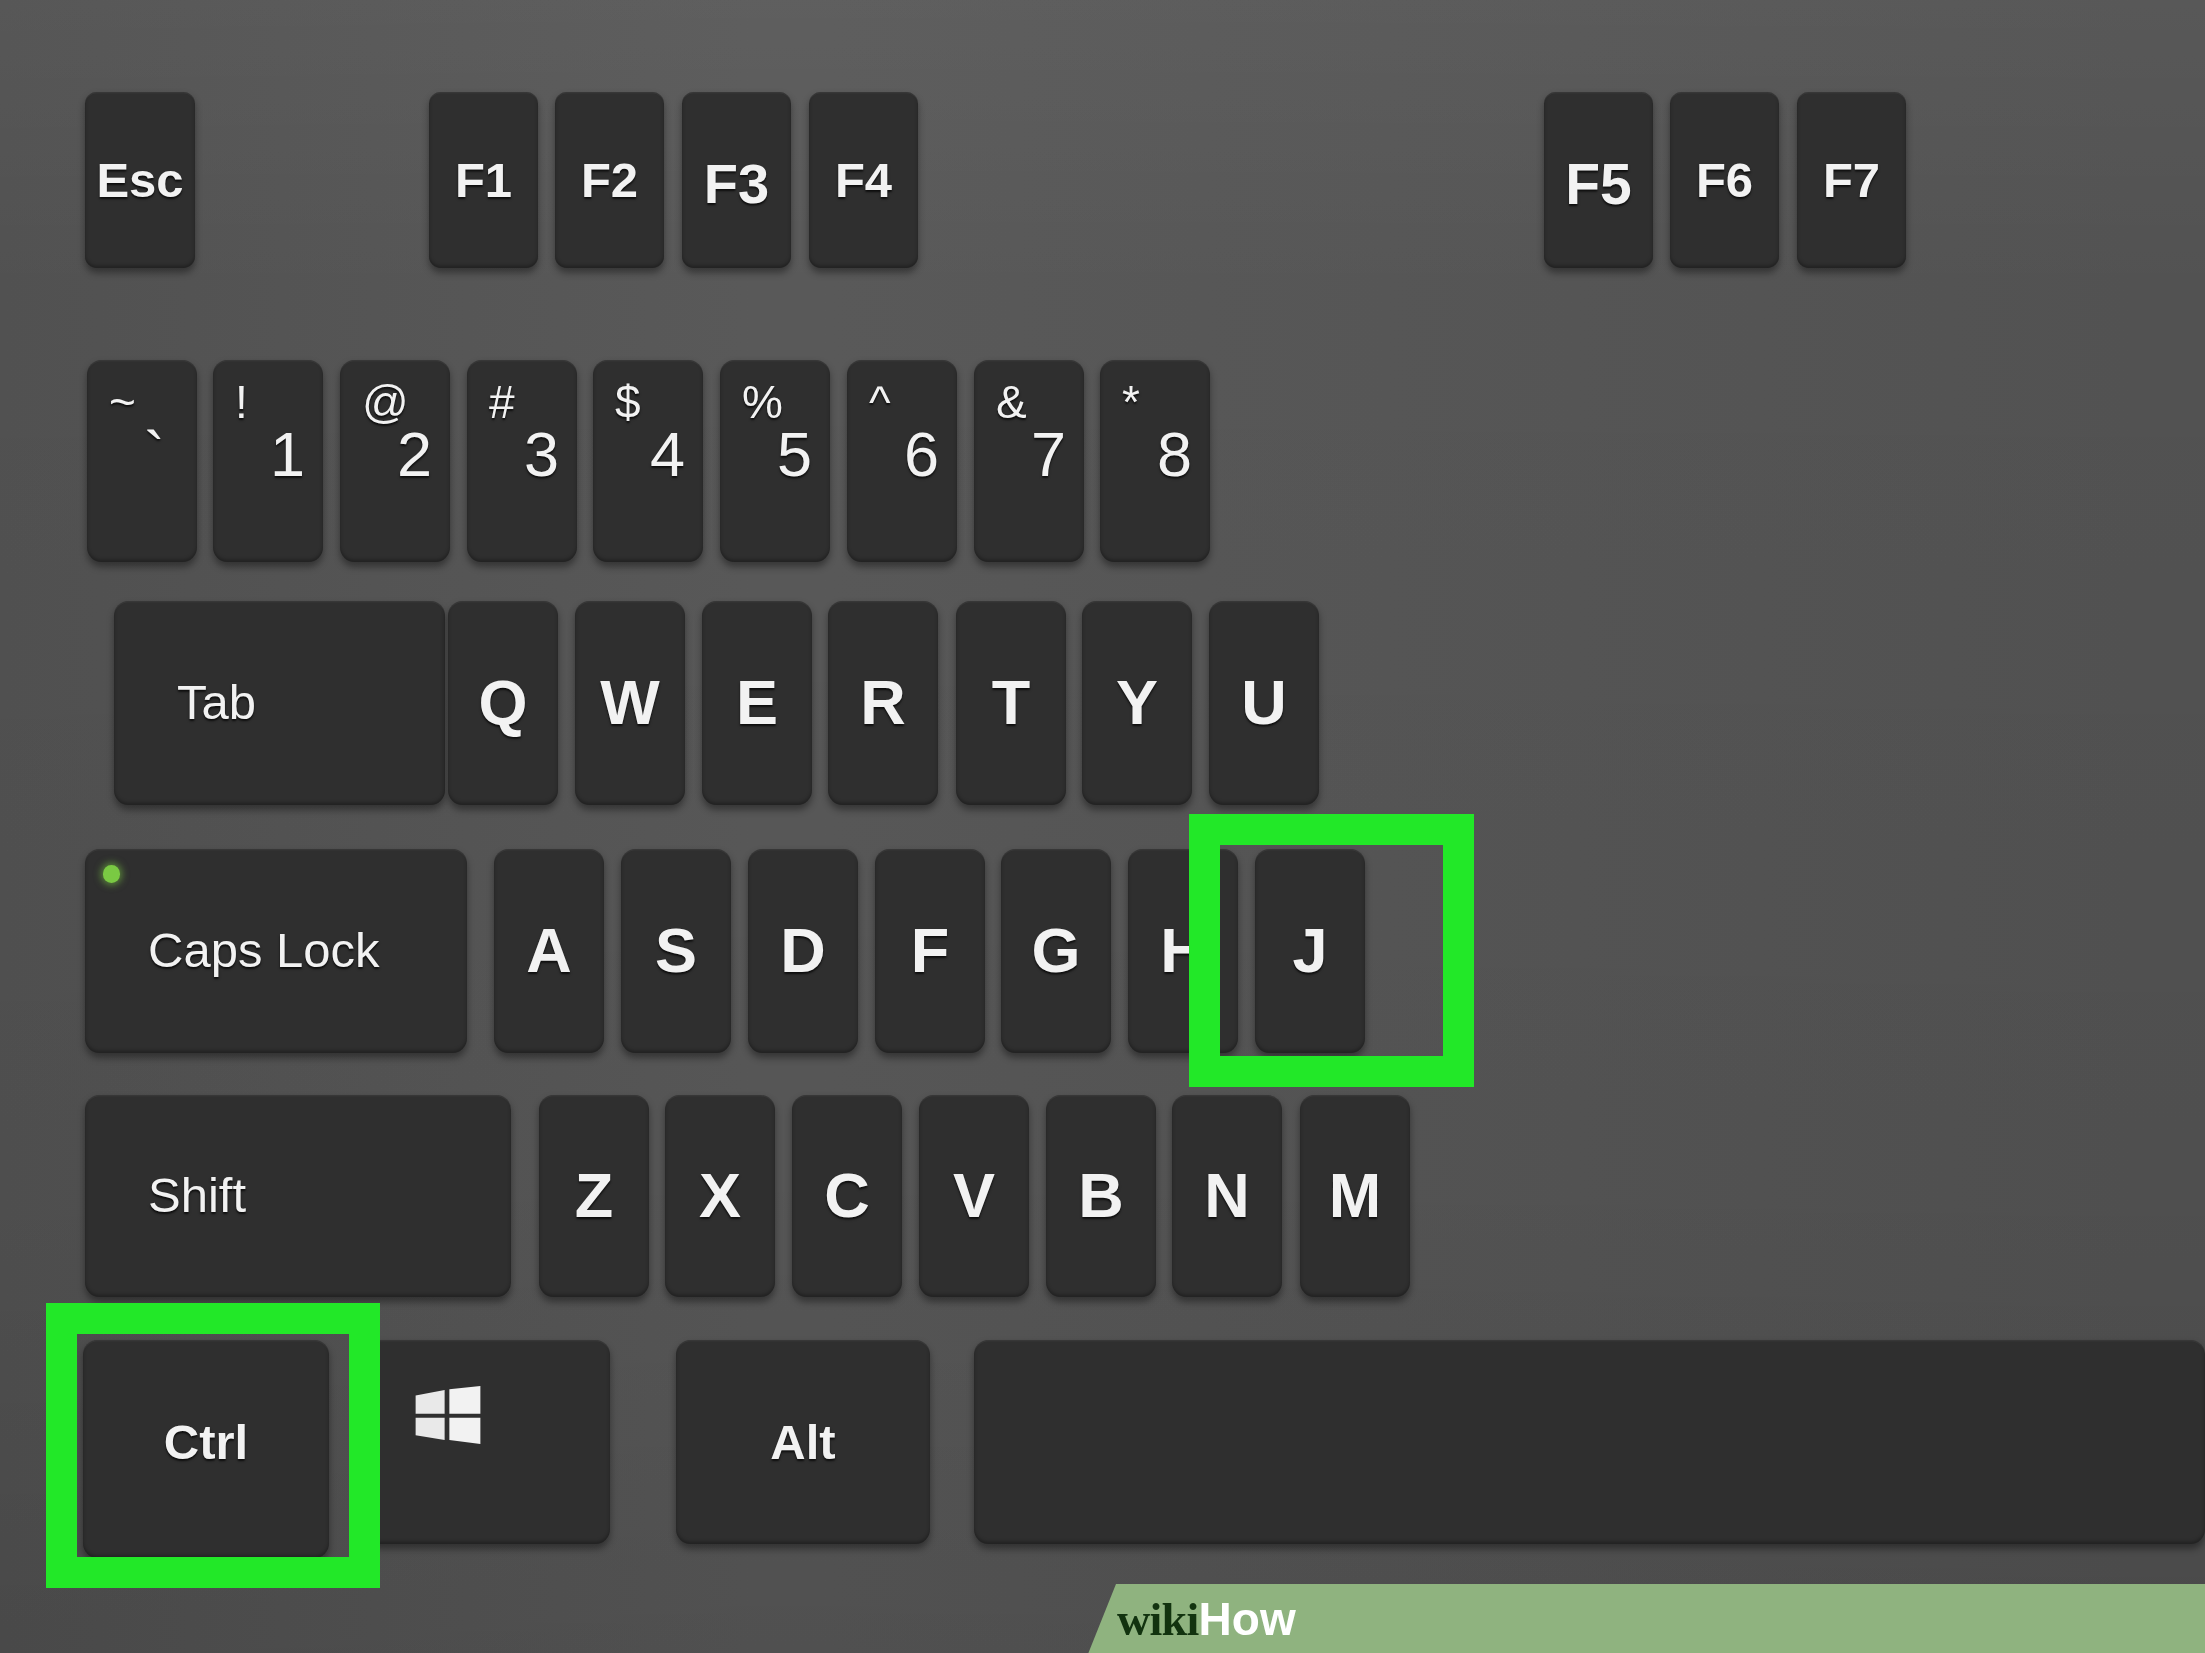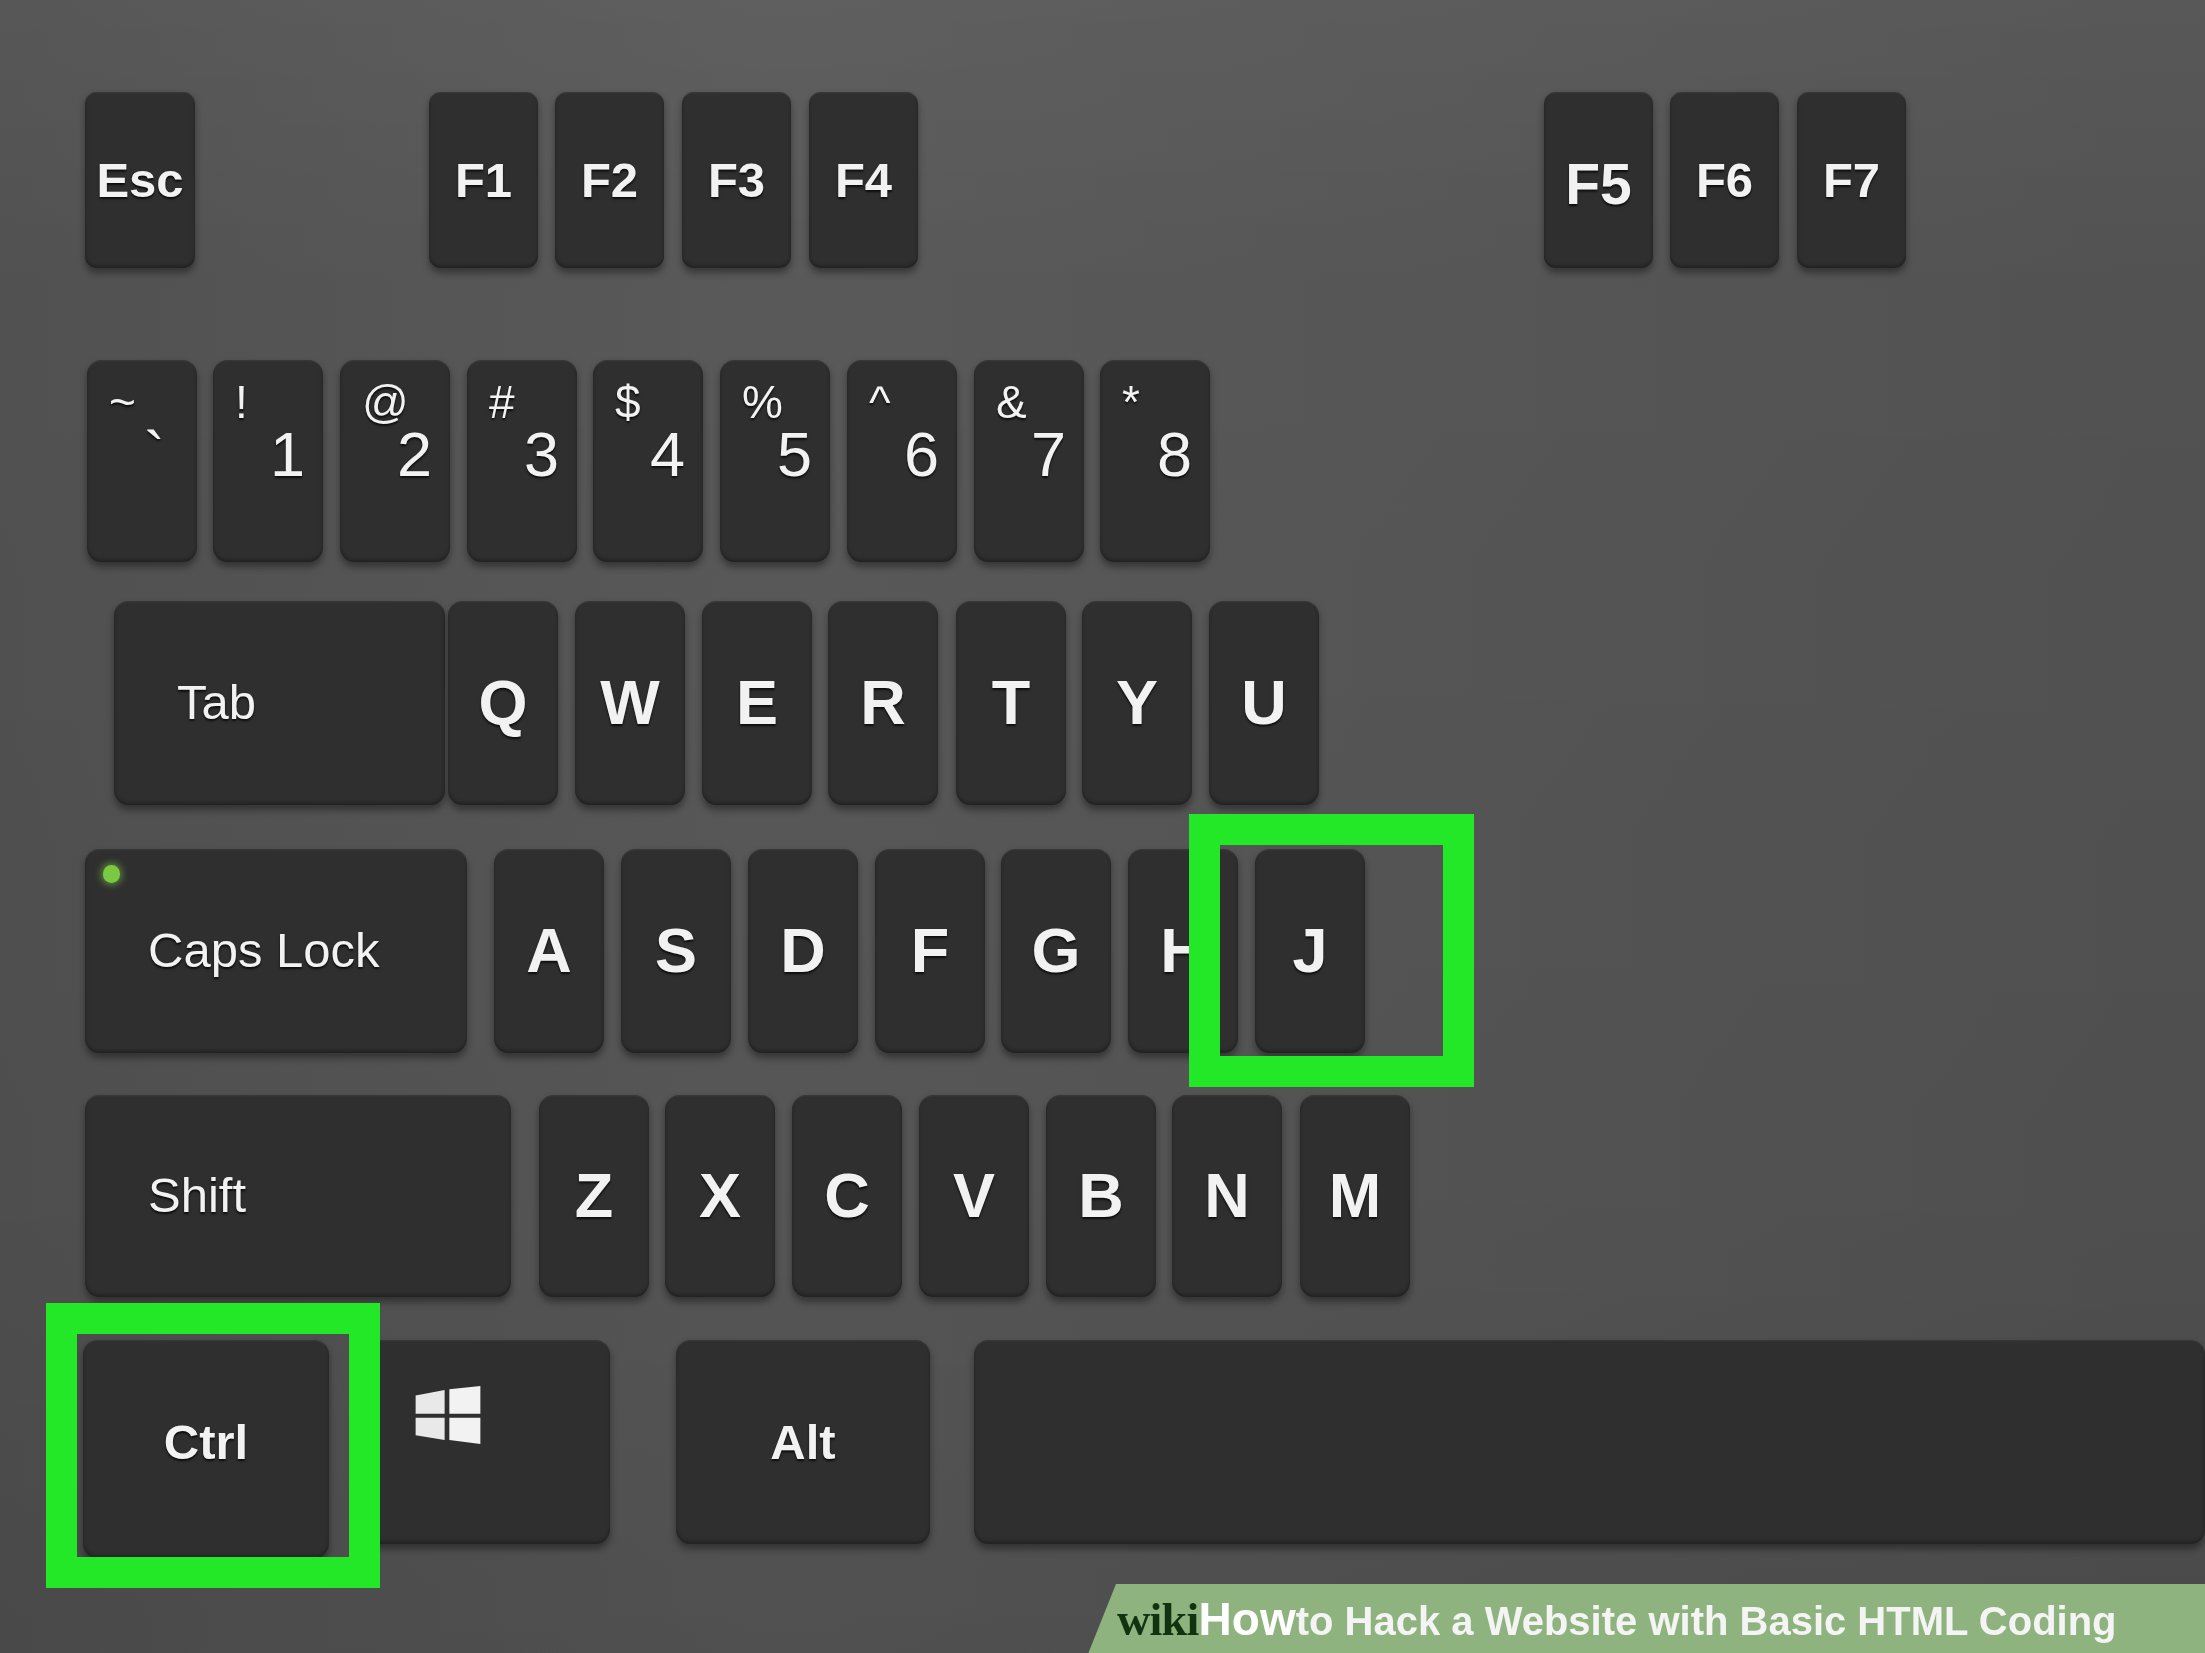--- a/index.html
+++ b/index.html
@@ -122,21 +122,21 @@
       <div class="key fkey" style="left: 85px; top: 92px; width: 110px; height: 176px;">
         <span class="legend center" style="font-size: 49px; top: 64px;">Esc</span>
       </div>
       <div class="key fkey" style="left: 429px; top: 92px; width: 109px; height: 176px;">
         <span class="legend center" style="font-size: 49px; top: 64px;">F1</span>
       </div>
       <div class="key fkey" style="left: 555px; top: 92px; width: 109px; height: 176px;">
         <span class="legend center" style="font-size: 49px; top: 64px;">F2</span>
       </div>
       <div class="key fkey" style="left: 682px; top: 92px; width: 109px; height: 176px;">
-        <span class="legend center" style="font-size: 49px; top: 64px;">F3</span>
+        <span class="legend center" style="font-size: 56px; top: 64px;">F3</span>
       </div>
       <div class="key fkey" style="left: 809px; top: 92px; width: 109px; height: 176px;">
         <span class="legend center" style="font-size: 49px; top: 64px;">F4</span>
       </div>
       <div class="key fkey" style="left: 1544px; top: 92px; width: 109px; height: 176px;">
         <span class="legend center" style="font-size: 57px; top: 64px;">F5</span>
       </div>
       <div class="key fkey" style="left: 1670px; top: 92px; width: 109px; height: 176px;">
         <span class="legend center" style="font-size: 49px; top: 64px;">F6</span>
       </div>
@@ -270,17 +270,16 @@
     </div>
   <div id="highlight-layer">
       <div class="hl" style="left: 1189px; top: 814px; width: 285px; height: 273px; border-width: 31px; border-color: rgb(34, 232, 40);"></div>
       <div class="hl" style="left: 46px; top: 1303px; width: 334px; height: 285px; border-width: 31px; border-color: rgb(34, 232, 40);"></div>
     </div>
 
   <div id="watermark" style="left: 1088px; top: 1584px; width: 1117px; height: 70px; background: rgb(143, 179, 127); padding-left: 29px; clip-path: polygon(28px 0px, 100% 0px, 100% 100%, 0px 100%);">
     <div class="wm-inner">
       <span class="wm-wiki" style="font-size: 46px;">wiki</span>
         <span class="wm-how" style="font-size: 46px;">How</span>
-        <span class="wm-rest" style="font-size: 40px;"> to Hack a Website with Basic HTML Coding</span>
     </div>
   </div>
 </div>
 
 
 </body></html>

